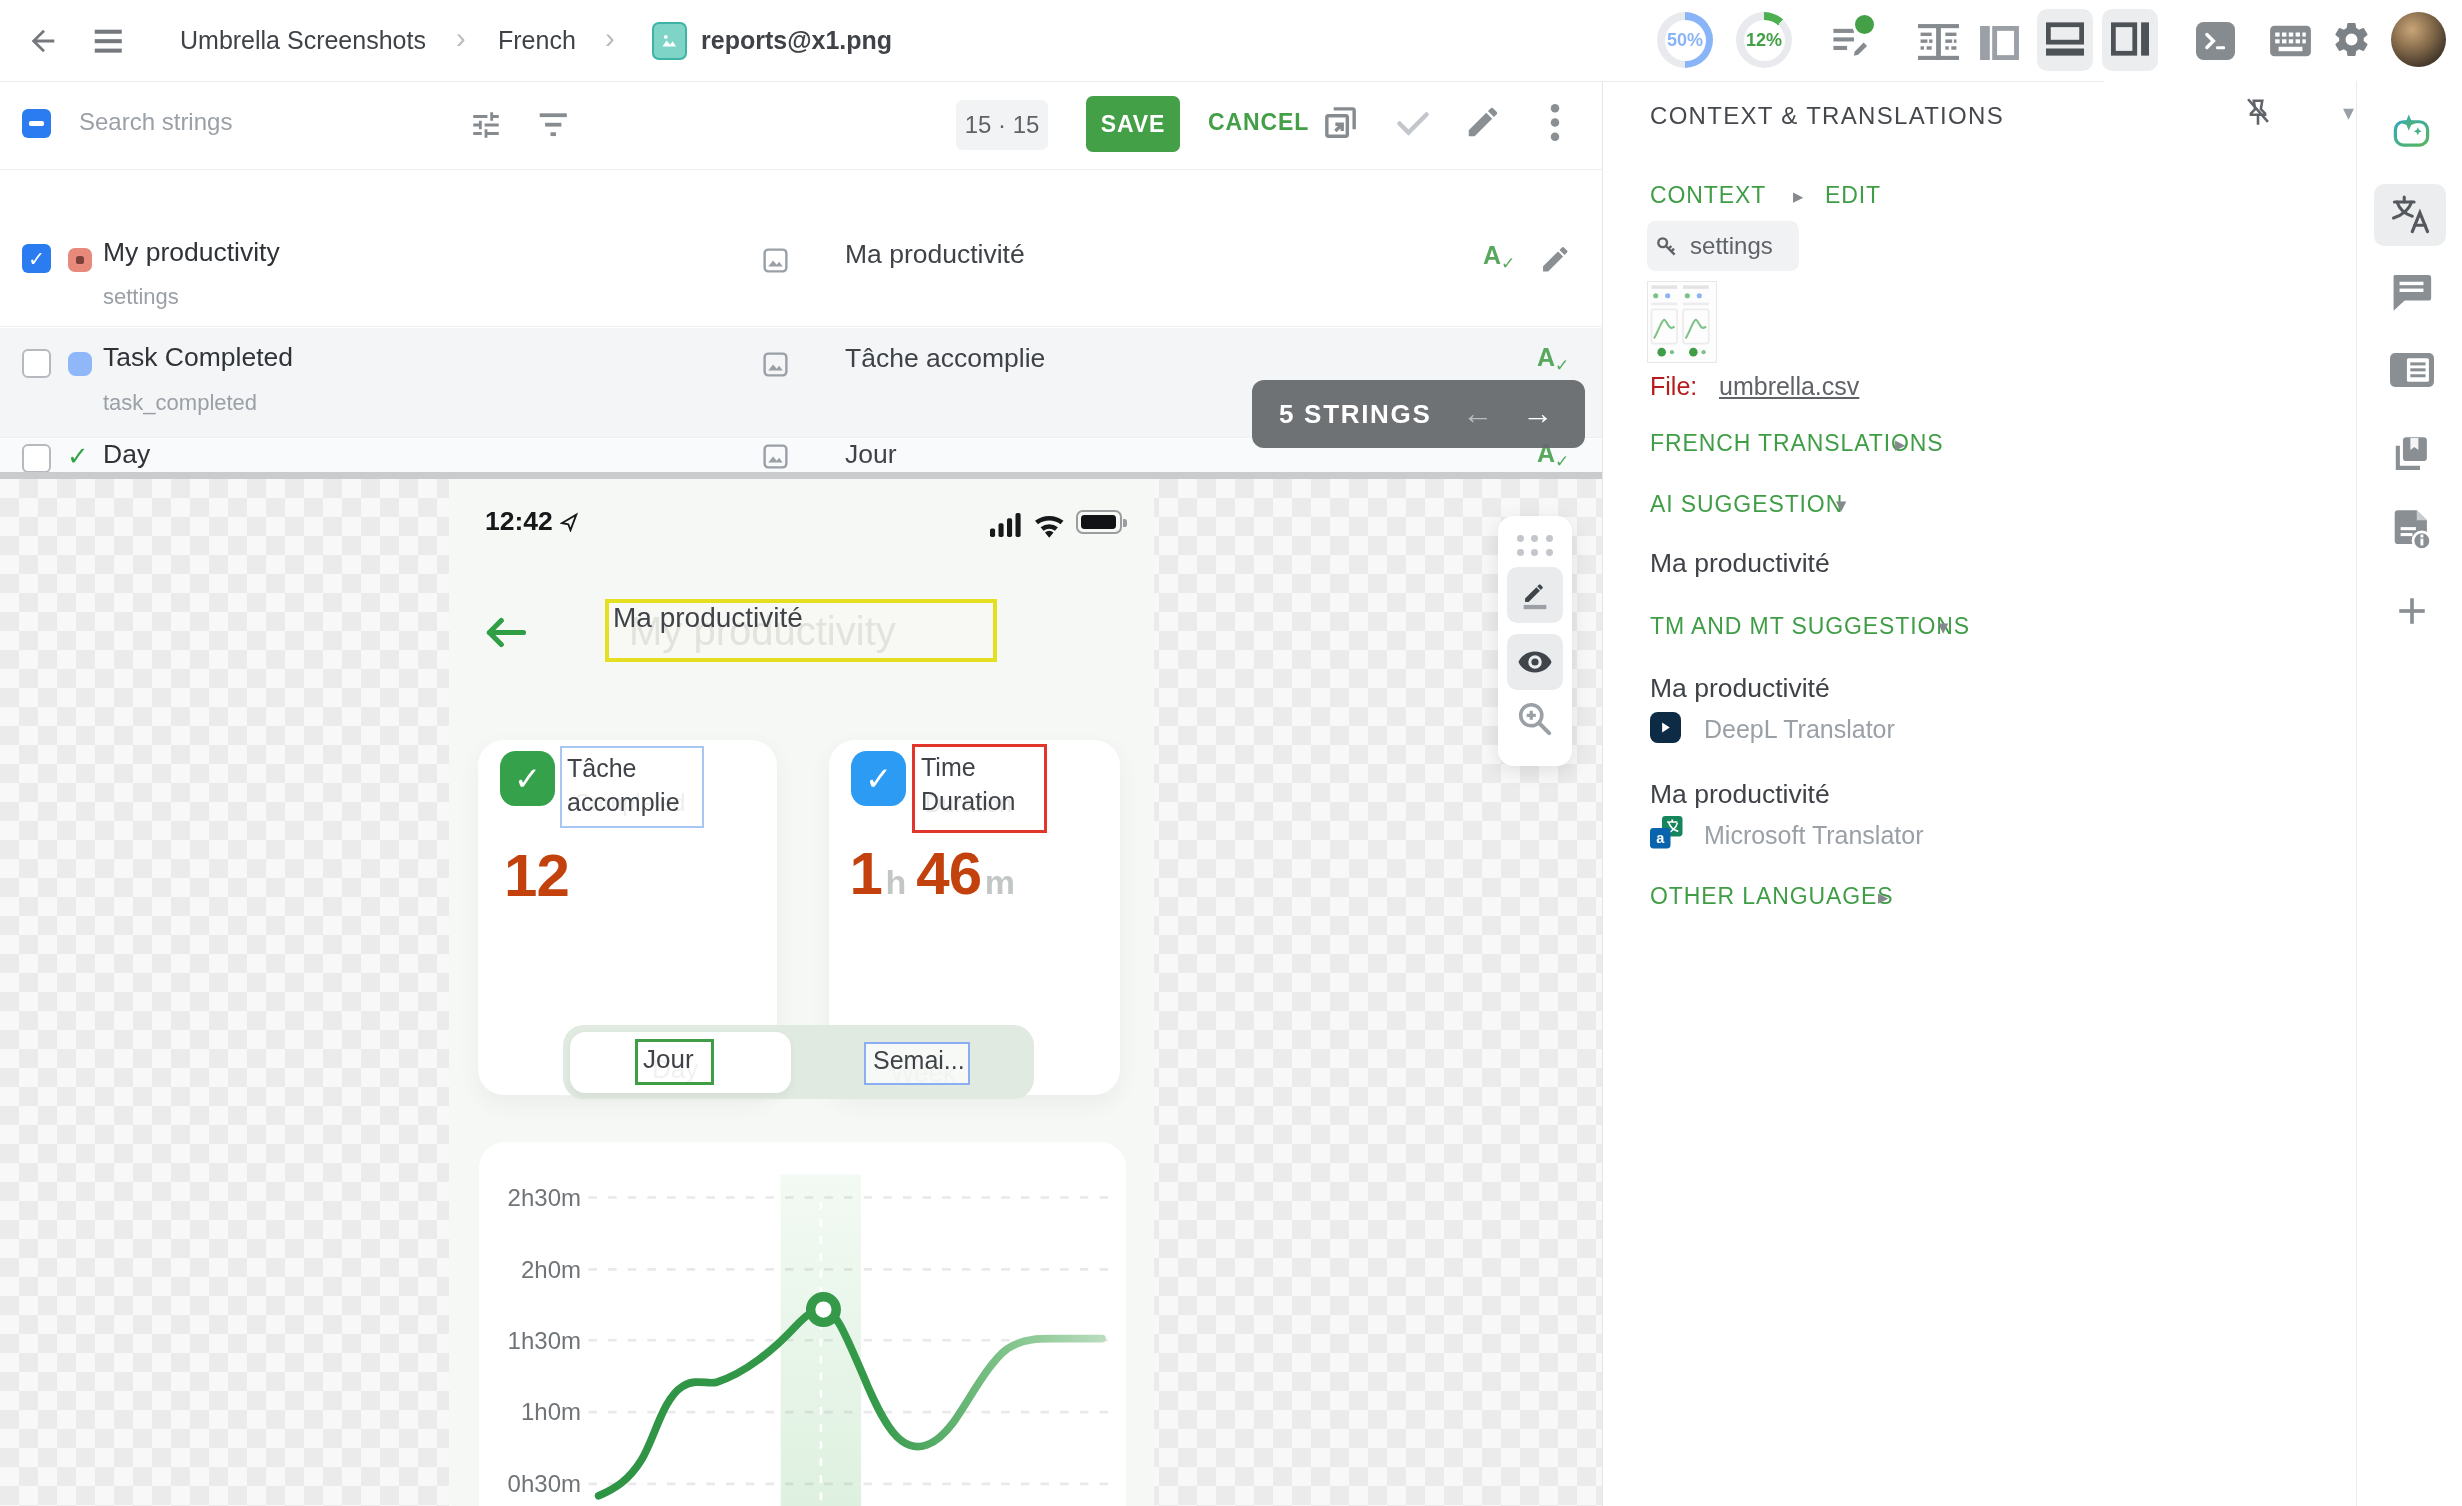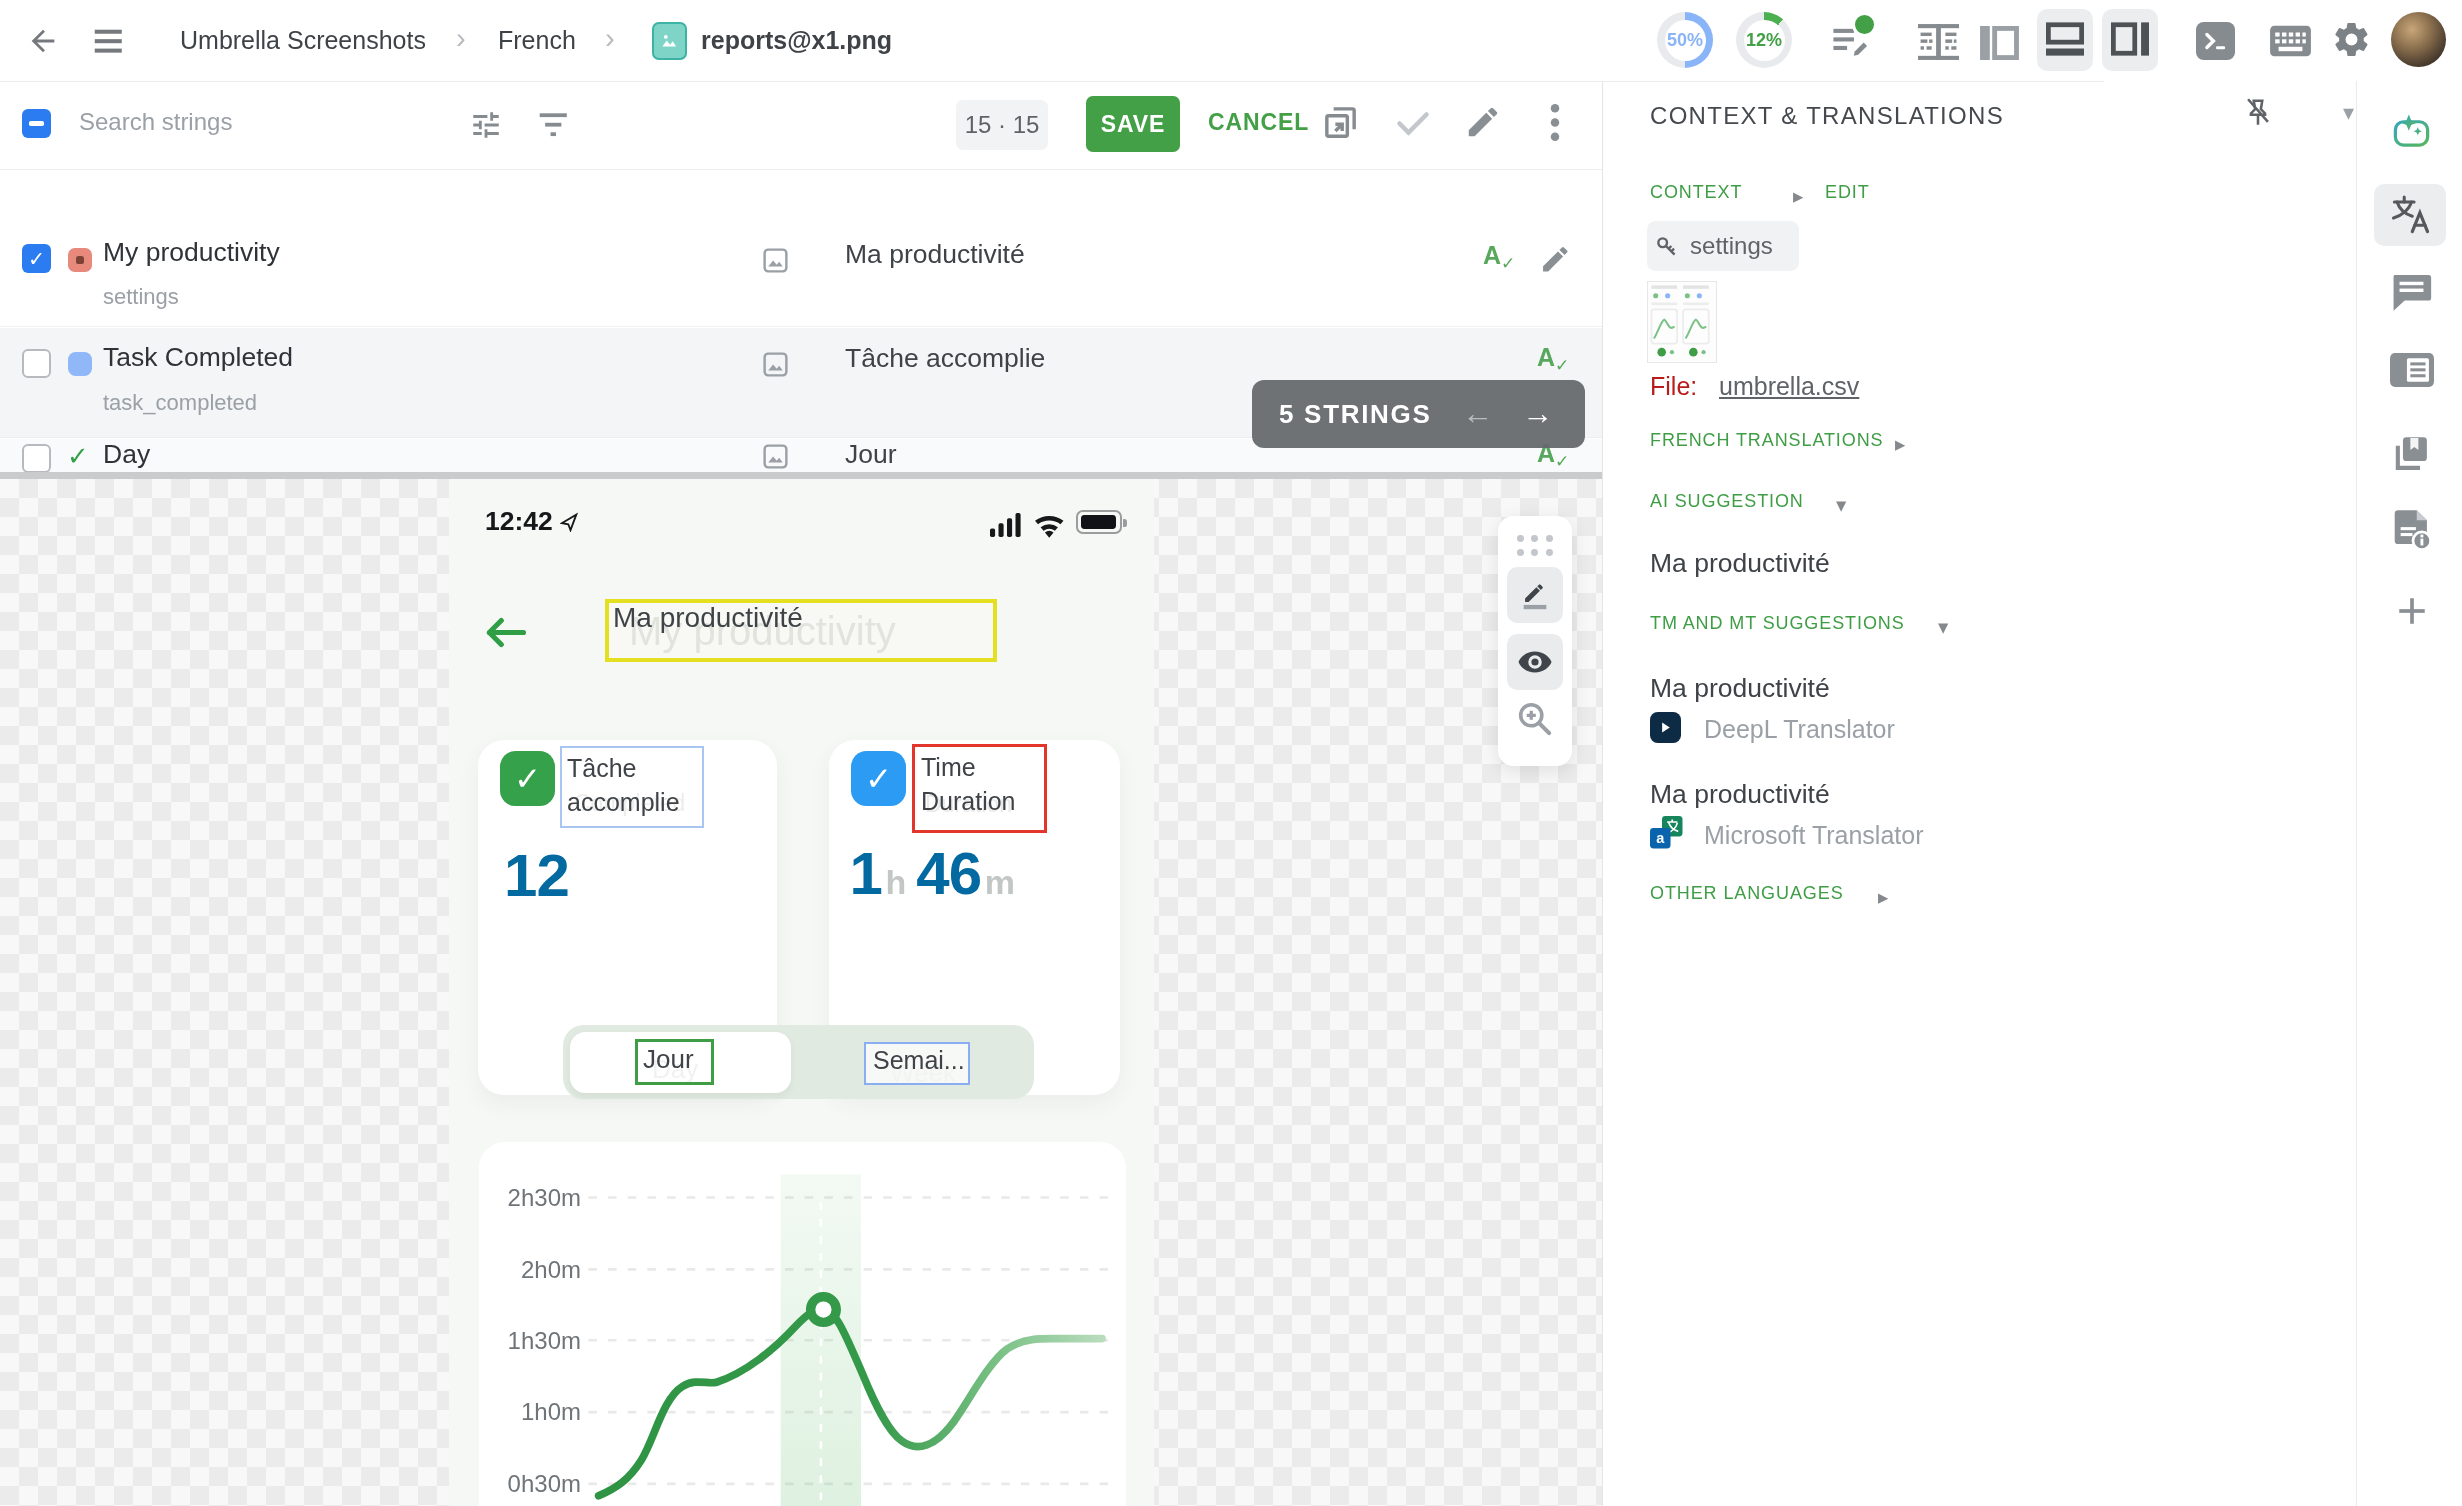--- a/index.html
+++ b/index.html
@@ -32,27 +32,27 @@
   .acheck small{font-size:17px;vertical-align:-5.1px;}
   .strings-nav{background:rgba(99,103,107,0.93);border-radius:12px;color:#fff;display:flex;align-items:center;z-index:25;}
   
   .checker{left:0;top:479px;width:1602px;height:1028px;
     background:repeating-conic-gradient(#ebebeb 0% 25%, #f8f8f8 0% 50%);background-size:38px 38px;}
   .phone{left:449px;top:479px;width:705px;height:1028px;background:#f6f8f6;}
   .hl{box-sizing:border-box;position:absolute;}
   .faded{color:#d8d8d6;font-weight:500;}
   .card{background:#fff;border-radius:26px;box-shadow:0 8.5px 22px rgba(60,70,60,0.06);}
   .checkicon{border-radius:15.4px;display:flex;align-items:center;justify-content:center;color:#fff;font-size:32.5px;font-weight:bold;}
-  .bigval{font-size:60px;font-weight:800;color:#0369a1;letter-spacing:-0.9px;text-align:right;}
+  .bigval{font-size:60px;font-weight:800;color:#c2410c;letter-spacing:-0.9px;text-align:right;}
   .unit{font-size:34px;color:#c2c6c4;font-weight:600;}
   .ytick{font-size:24px;color:#6f7478;text-align:right;width:85px;}
   
   .rpanel{left:1602px;top:81px;width:754px;height:1425px;background:#fff;border-left:1.7px solid #e3e5e7;z-index:20;}
   .rp-title{font-size:24px;color:#45494d;font-weight:500;letter-spacing:1.3px;}
-  .rp-green{font-size:18px;color:#3f9d45;font-weight:500;letter-spacing:0.9px;}
+  .rp-green{font-size:23px;color:#3f9d45;font-weight:500;letter-spacing:0.9px;}
   .rp-arrow{color:#85898d;font-size:20.5px;}
   .rp-text{font-size:26.5px;color:#3f4348;}
   .rp-provider{font-size:25px;color:#9aa0a6;}
   .chip{background:#f0f2f4;border-radius:8.5px;display:flex;align-items:center;gap:10.3px;color:#5f6368;font-size:24px;}
   
   .rail{left:2356px;top:81px;width:106px;height:1425px;background:#fff;border-left:1.7px solid #e9ebed;z-index:20;}
   .tools{background:#fff;border-radius:15.4px;box-shadow:0 5.1px 19px rgba(0,0,0,0.10);z-index:15;}
   .toolbtn{width:56px;height:56px;border-radius:10.3px;background:#e9ebed;display:flex;align-items:center;justify-content:center;}
 </style>
 </head>

